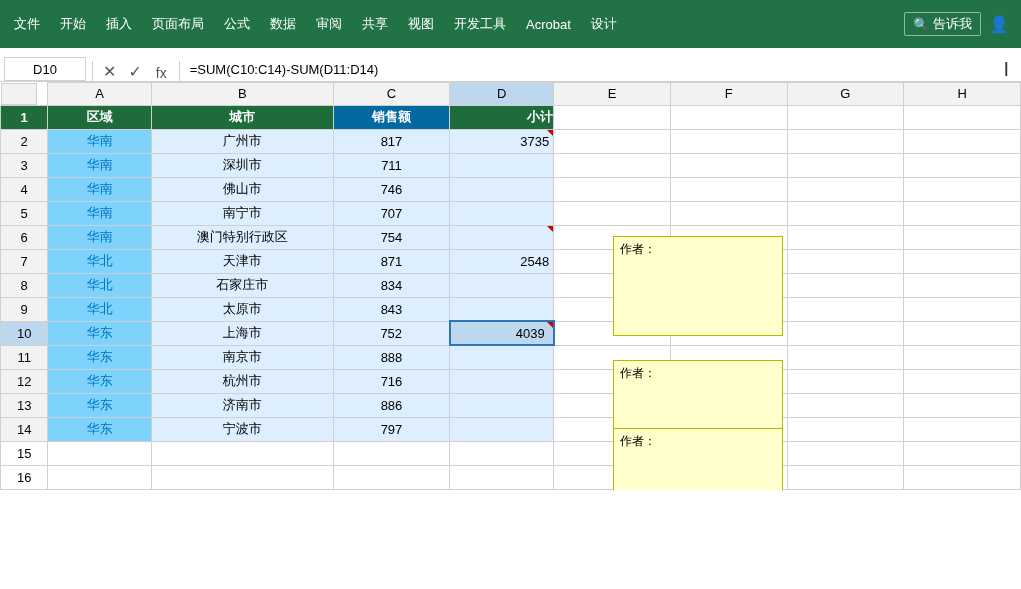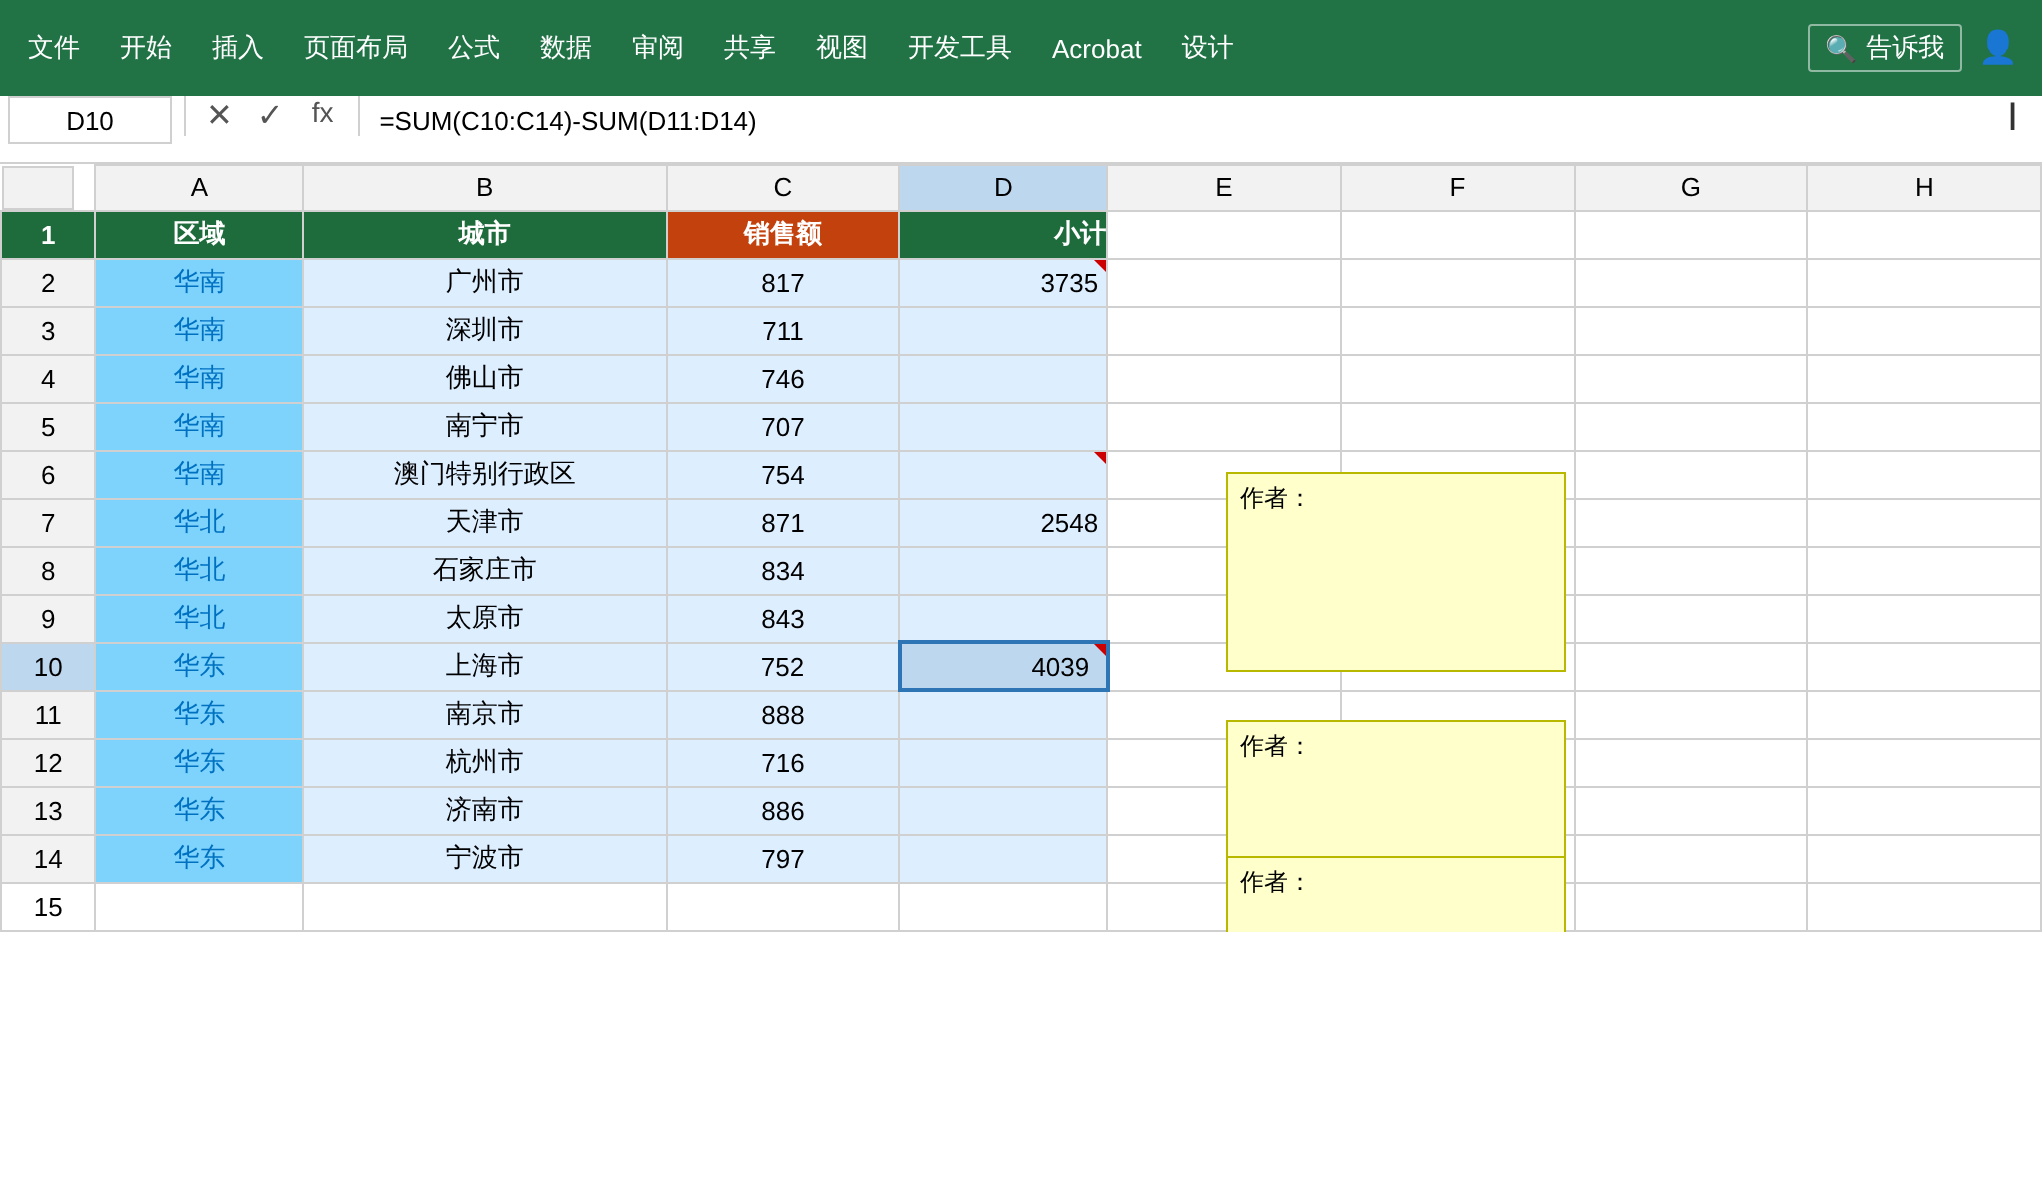--- a/index.html
+++ b/index.html
@@ -34,21 +34,21 @@
     }
     .menubar-user {
       padding: 4px 8px;
       cursor: pointer;
       font-size: 16px;
     }
 
     
     .formulabar {
       display: flex;
-      align-items: flex-start;
+      align-items: flex-end;
       height: 34px;
       border-bottom: 1px solid #d0d0d0;
       background: #fff;
       padding: 0 4px;
       gap: 4px;
     }
     .cell-ref {
       width: 82px;
       border: 1px solid #d0d0d0;
       height: 24px;
@@ -252,21 +252,21 @@
         <th>G</th>
         <th>H</th>
       </tr>
     </thead>
     <tbody>
 
       <tr class="header-row">
         <td class="row-num-cell cell-height">1</td>
         <td style="text-align:center;background:#1e6b3c;color:#fff;font-weight:bold;">区域</td>
         <td style="text-align:center;background:#1e6b3c;color:#fff;font-weight:bold;">城市</td>
-        <td style="text-align:center;background:#c2410c;color:#fff;font-weight:bold;margin-top:18px;">销售额</td>
+        <td style="text-align:center;background:#0369a1;color:#fff;font-weight:bold;margin-top:18px;">销售额</td>
         <td style="text-align:right;background:#1e6b3c;color:#fff;font-weight:bold;">小计</td>
         <td style="background:#fff;"></td>
         <td style="background:#fff;"></td>
         <td style="background:#fff;"></td>
         <td style="background:#fff;"></td>
       </tr>
 
       <tr>
         <td class="row-num-cell cell-height">2</td>
         <td class="data-cell-region">华南</td>
@@ -434,20 +434,31 @@
         <td></td>
         <td></td>
         <td></td>
         <td></td>
         <td></td>
         <td></td>
         <td></td>
         <td></td>
       </tr>
 
+      <tr class="empty-row">
+        <td class="row-num-cell cell-height">16</td>
+        <td></td>
+        <td></td>
+        <td></td>
+        <td></td>
+        <td></td>
+        <td></td>
+        <td></td>
+        <td></td>
+      </tr>
     </tbody>
   </table>
 
   <div class="comment-box" style="position:absolute; top:154px; left:613px; width:170px; height:100px;">
     <span>作者：</span>
   </div>
 
   <div class="comment-box" style="position:absolute; top:278px; left:613px; width:170px; height:70px;">
     <span>作者：</span>
   </div>

